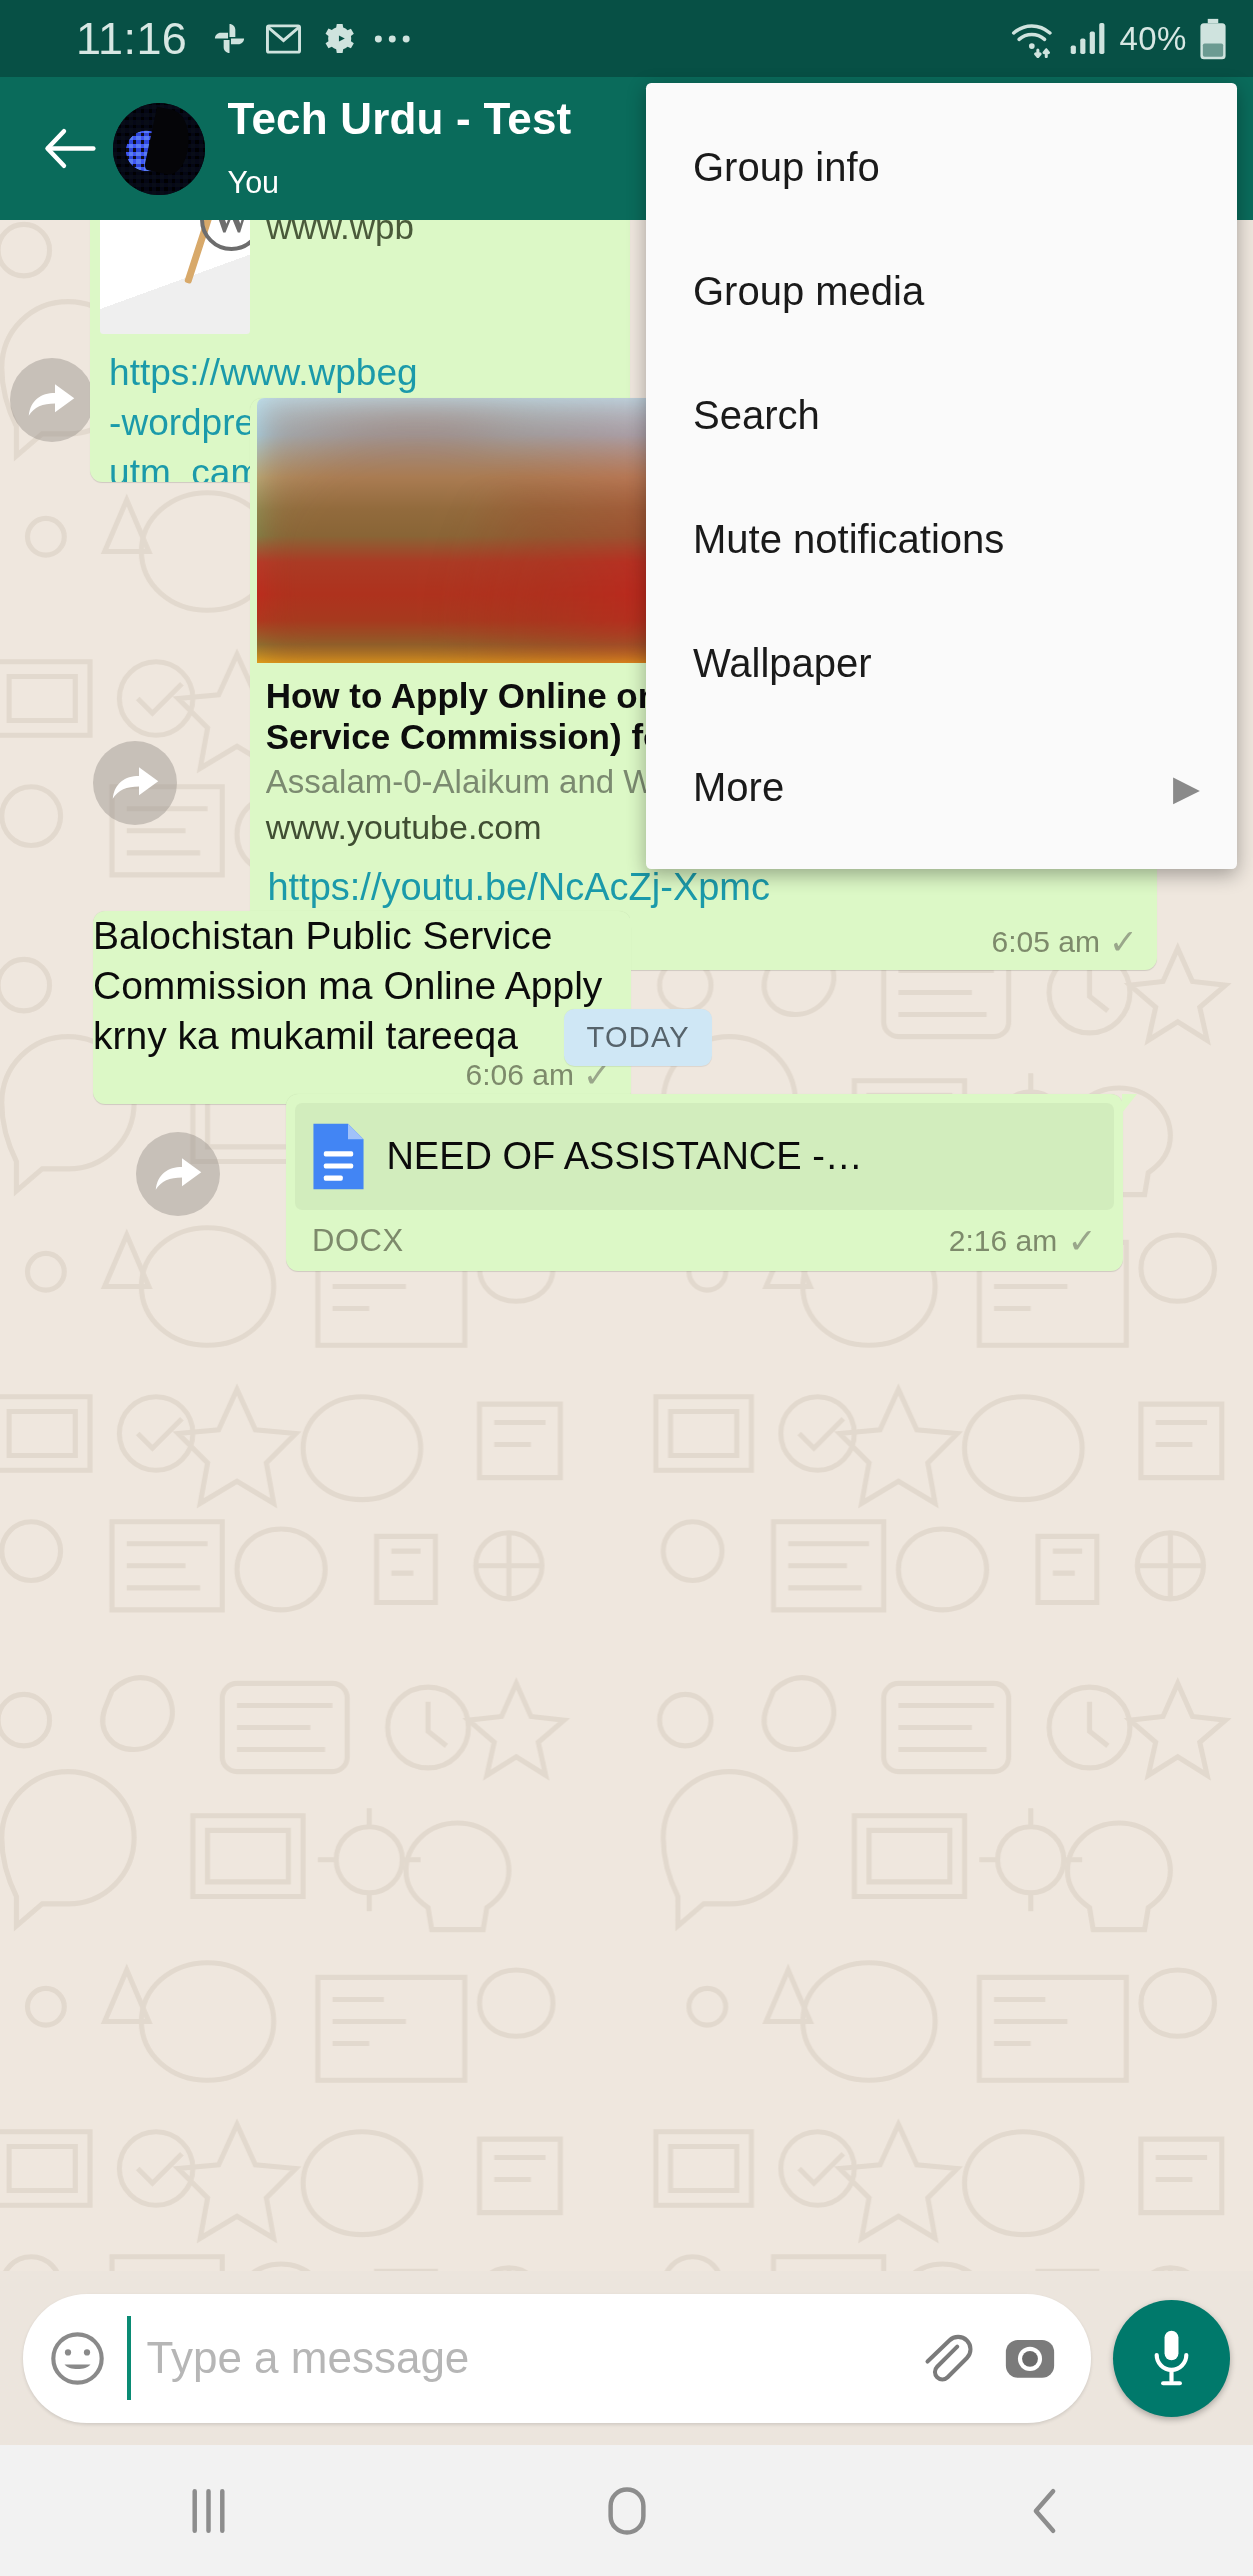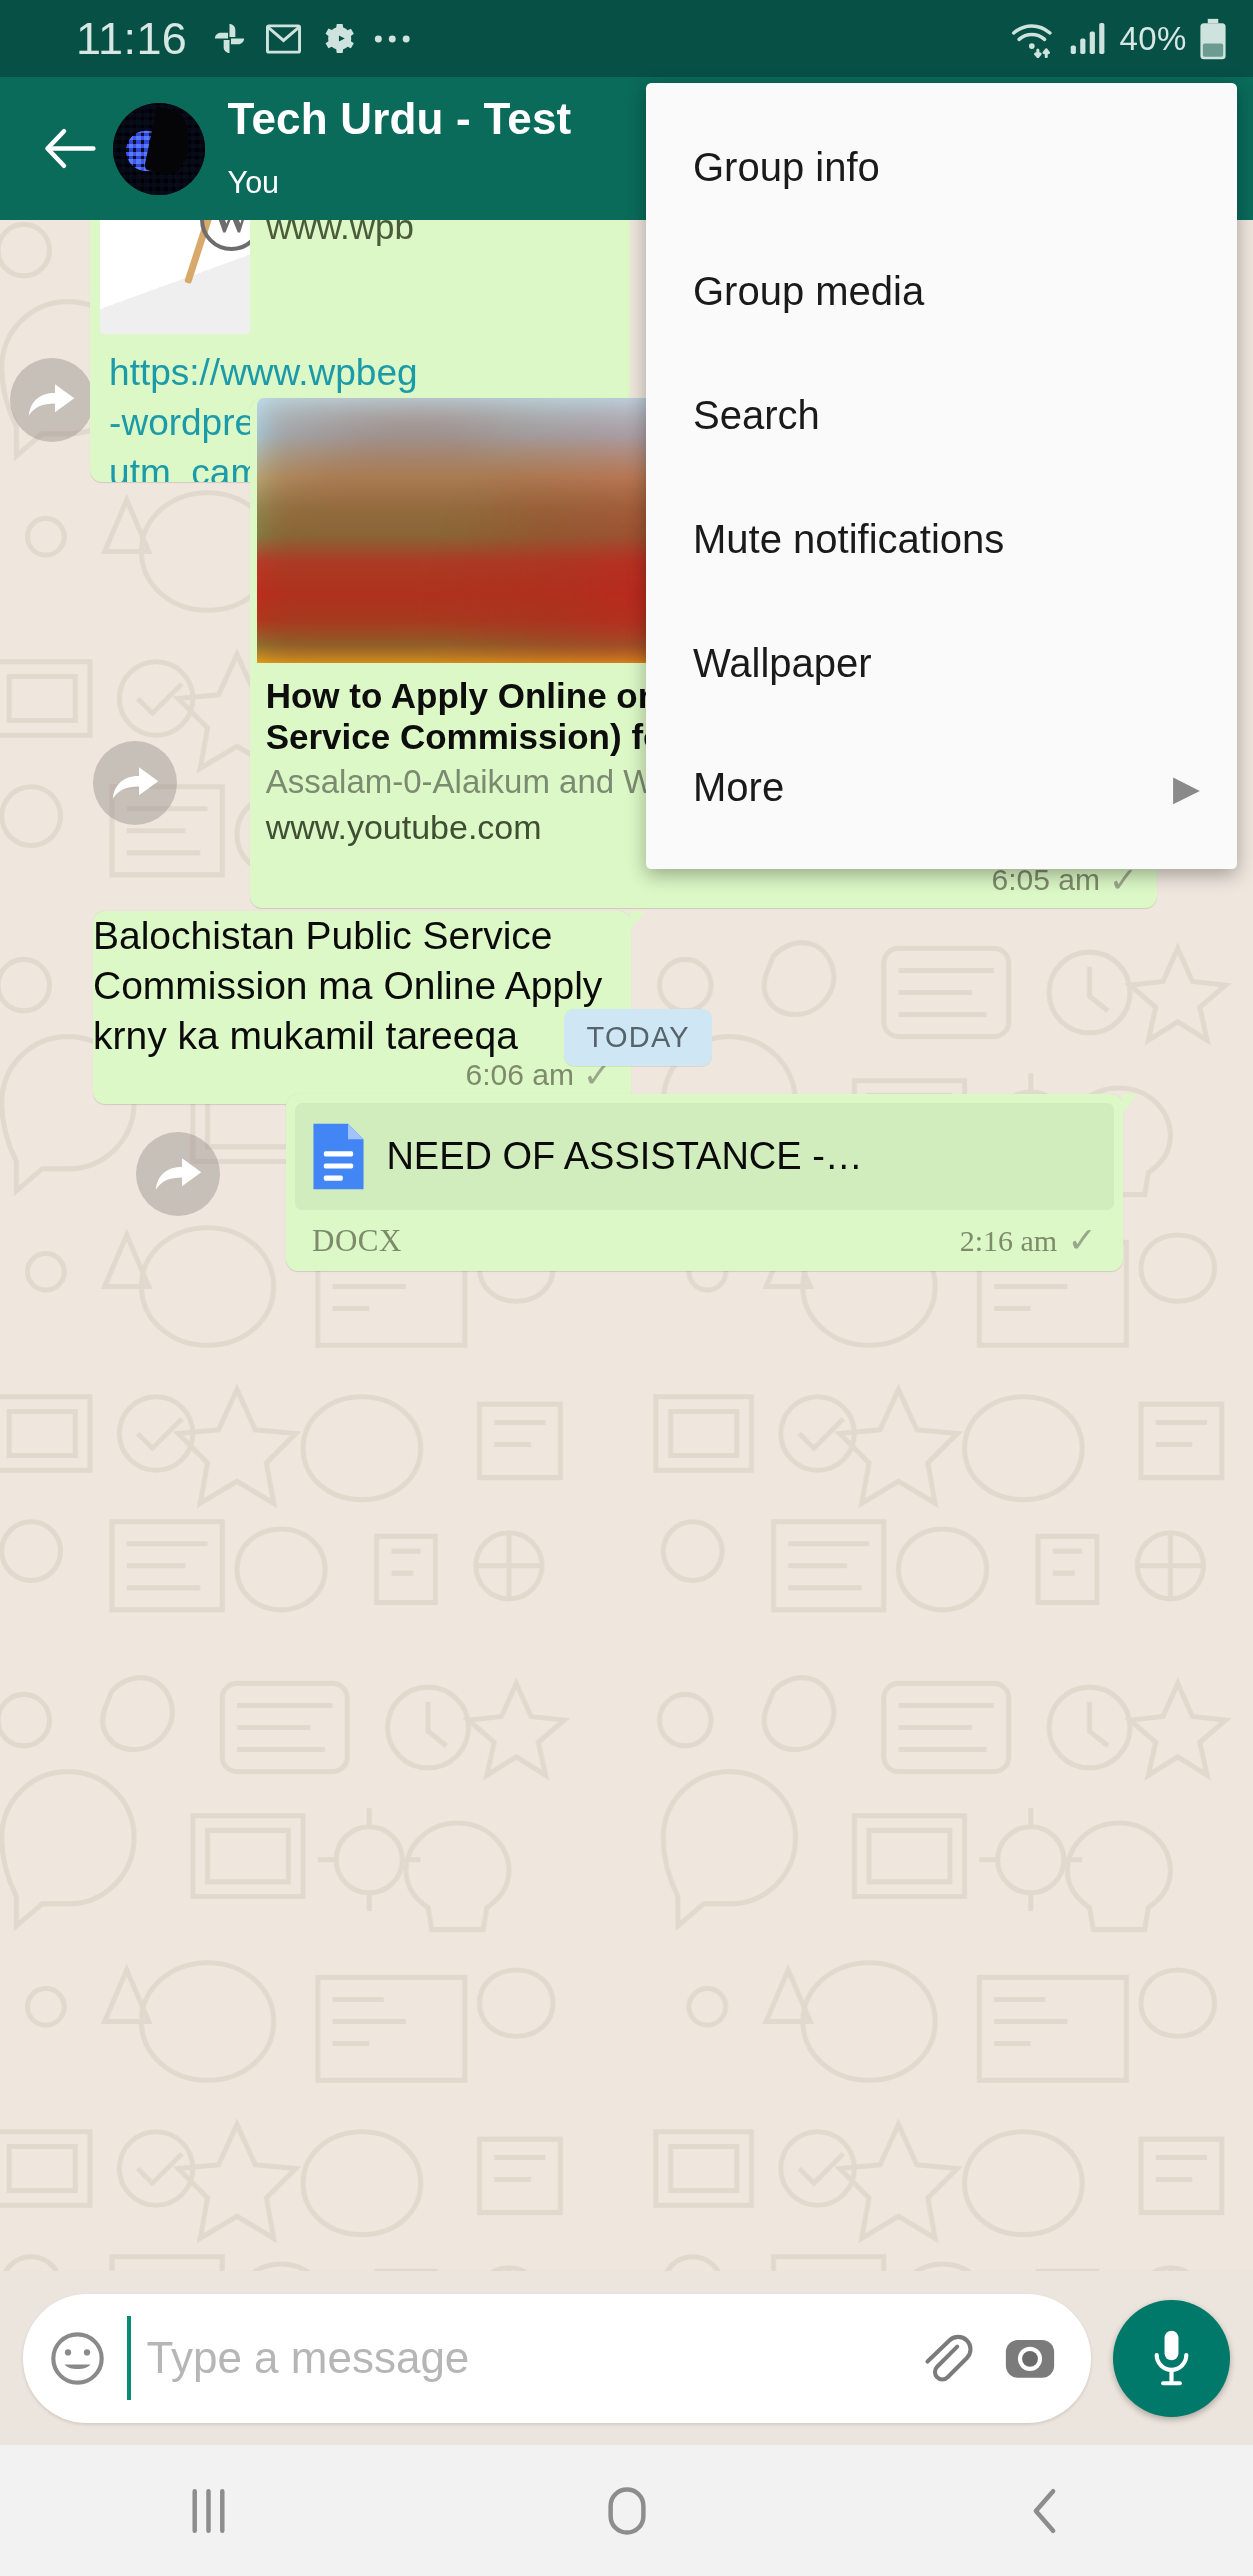--- a/index.html
+++ b/index.html
@@ -169,21 +169,21 @@
   
   #msg-doc{ top:875px; left:136px; }
   #doc-wrap{ margin-left:66px; width:837px; }
   #doc-bubble{ width:837px; padding:8.7px 8.7px 0 8.7px; }
   #doc-inner{
     background:rgba(0,0,0,0.045); border-radius:7px;
     display:flex; align-items:center; gap:19px; padding:17.4px 15.7px;
   }
   #doc-icon{ width:57px; height:73px; position:relative; flex:none; }
   #doc-name{ font-size:38px; color:#0b0b0b; white-space:nowrap; overflow:hidden; }
-  #doc-meta-row{ display:flex; align-items:center; padding:12.2px 17.4px 12.2px 17.4px;font-family:Liberation Serif, serif;}
+  #doc-meta-row{ display:flex; align-items:center; padding:12.2px 17.4px 12.2px 17.4px;}
   #doc-type{ font-size:31px; color:#7d8a6b; letter-spacing:0.5px;}
   #doc-right{ margin-left:auto; display:flex; align-items:center; gap:10.4px; color:#7d8a6b; font-size:30px;}
 
   
   #popup-menu{
     position:absolute; top:83px; left:646px; width:591px;
     background:#FAFAFA; border-radius:5.2px;
     box-shadow:0 5.2px 19px rgba(0,0,0,0.32);
     z-index:40; padding:22.6px 0 19px 0;
   }
@@ -392,20 +392,21 @@
                 </svg>
             </span>
             <span class="ytword">YouTube</span>
           </div>
         </div>
         <div id="yt-info">
           <div id="yt-title">How to Apply Online on BPSC (Balochistan Public Service Commission) for Posts?</div>
           <div id="yt-desc">Assalam-0-Alaikum and Welcome to Tech …</div>
           <div id="yt-host">www.youtube.com</div>
         </div>
+        <div id="yt-url">https://youtu.be/NcAcZj-Xpmc</div>
         <div class="meta" style="padding-top:15.7px;">
           <span>6:05 am</span>
           <span class="check">✓</span>
         </div>
       </div>
     </div>
   </div>
 
   <div id="msg-text" class="bubble">
     <div class="tail"></div>

